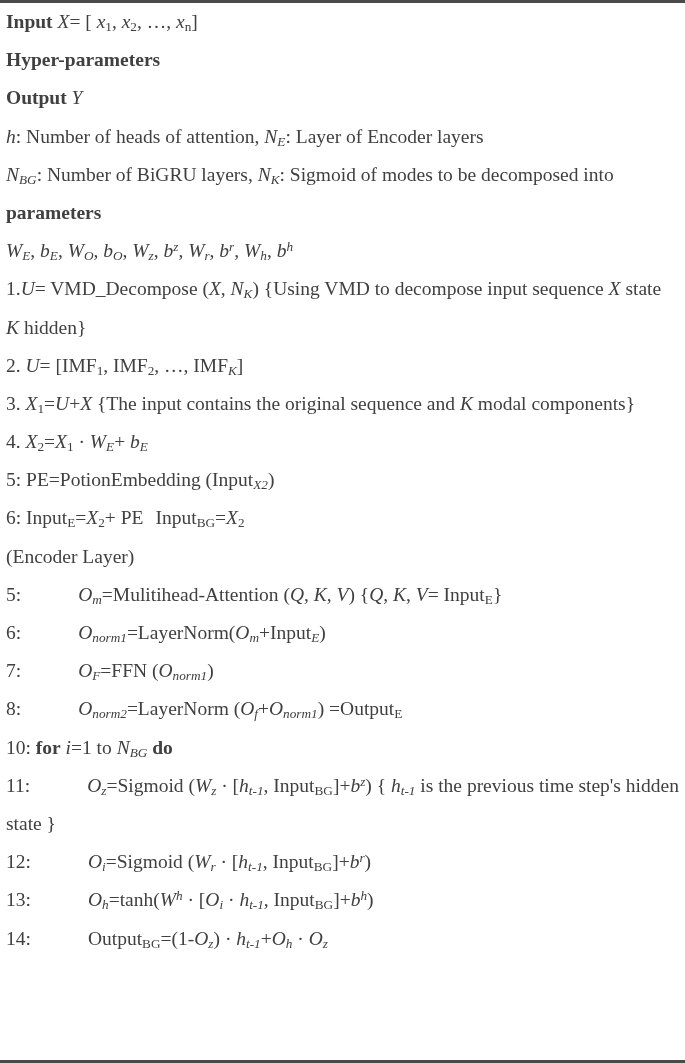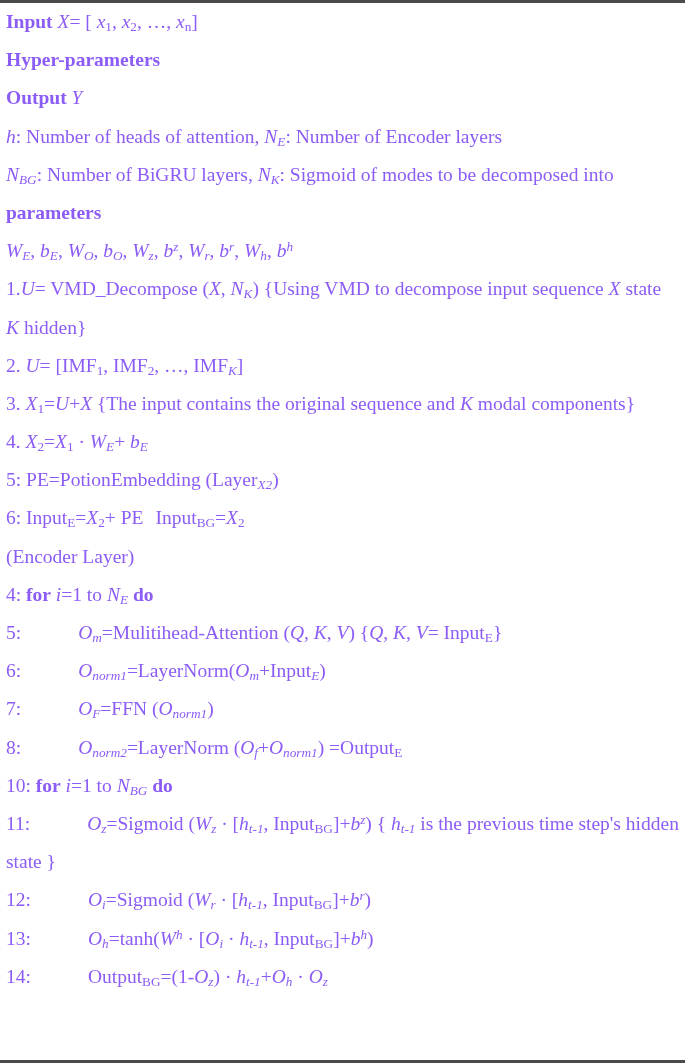--- a/index.html
+++ b/index.html
@@ -26,21 +26,21 @@
   }
 
   .algo-line {
     position: relative;
     font-size: 19.5px;
     line-height: 38.2px;
     height: 38.2px;
     padding-left: 6px;
     white-space: nowrap;
     letter-spacing: 0.0px;
-    color: #8b5cf6;
+    color: #404040;
   }
 
   .bold { font-weight: bold; }
   .ital { font-style: italic; }
 
   
   .mv {
     font-style: italic;
     font-family: "Liberation Serif", "DejaVu Serif", serif;
   }
@@ -66,45 +66,44 @@
 <body>
 
 <div id="algorithm-block">
 
   <div class="algo-line"><span class="bold">Input</span> <span class="mv">X</span><span>= [ </span><span class="mv">x</span><sub>1</sub><span>, </span><span class="mv">x</span><sub>2</sub><span>, …, </span><span class="mv">x</span><sub>n</sub><span>]</span></div>
 
   <div class="algo-line"><span class="bold">Hyper-parameters</span></div>
 
   <div class="algo-line"><span class="bold">Output</span> <span class="mv">Y</span></div>
 
-  <div class="algo-line"><span class="mv">h</span><span>: Number of heads of attention, </span><span class="mv">N</span><sub class="ital">E</sub><span>: Number of Encoder layers</span></div>
+  <div class="algo-line"><span class="mv">h</span><span>: Number of heads of attention, </span><span class="mv">N</span><sub class="ital">E</sub><span>: Layer of Encoder layers</span></div>
 
   <div class="algo-line"><span class="mv">N</span><sub class="ital">BG</sub><span>: Number of BiGRU layers, </span><span class="mv">N</span><sub class="ital">K</sub><span>: Sigmoid of modes to be decomposed into</span></div>
 
   <div class="algo-line"><span class="bold">parameters</span></div>
 
   <div class="algo-line"><span class="mv">W</span><sub class="ital">E</sub>, <span class="mv">b</span><sub class="ital">E</sub>, <span class="mv">W</span><sub class="ital">O</sub>, <span class="mv">b</span><sub class="ital">O</sub>, <span class="mv">W</span><sub class="ital">z</sub>, <span class="mv">b</span><sup class="ital">z</sup>, <span class="mv">W</span><sub class="ital">r</sub>, <span class="mv">b</span><sup class="ital">r</sup>, <span class="mv">W</span><sub class="ital">h</sub>, <span class="mv">b</span><sup class="ital">h</sup></div>
 
   <div class="algo-line"><span>1.</span><span class="mv">U</span><span>= VMD_Decompose (</span><span class="mv">X</span><span>, </span><span class="mv">N</span><sub class="ital">K</sub><span>) {Using VMD to decompose input sequence </span><span class="mv">X</span><span> state</span></div>
 
   <div class="algo-line"><span class="mv">K</span><span> hidden}</span></div>
 
   <div class="algo-line"><span>2. </span><span class="mv">U</span><span>= [IMF</span><sub>1</sub><span>, IMF</span><sub>2</sub><span>, …, IMF</span><sub class="ital">K</sub><span>]</span></div>
 
   <div class="algo-line"><span>3. </span><span class="mv">X</span><sub>1</sub><span>=</span><span class="mv">U</span><span>+</span><span class="mv">X</span><span> {The input contains the original sequence and </span><span class="mv">K</span><span> modal components}</span></div>
 
   <div class="algo-line"><span>4. </span><span class="mv">X</span><sub>2</sub><span>=</span><span class="mv">X</span><sub>1</sub><span> · </span><span class="mv">W</span><sub class="ital">E</sub><span>+ </span><span class="mv">b</span><sub class="ital">E</sub></div>
 
-  <div class="algo-line"><span>5: </span><span>PE=PotionEmbedding (Layer</span><sub class="ital">X2</sub><span>)</span></div>
+  <div class="algo-line"><span>5: </span><span>PE=PotionEmbedding (Input</span><sub class="ital">X2</sub><span>)</span></div>
 
   <div class="algo-line"><span>6: </span><span>Input</span><sub>E</sub><span>=</span><span class="mv">X</span><sub>2</sub><span>+ PE</span><span class="spacer-wide"></span><span>Input</span><sub>BG</sub><span>=</span><span class="mv">X</span><sub>2</sub></div>
 
   <div class="algo-line"><span>(Encoder Layer)</span></div>
 
-  <div class="algo-line"><span>4: </span><span class="bold">for</span> <span class="mv">i</span><span>=1 to </span><span class="mv">N</span><sub class="ital">E</sub> <span class="bold">do</span></div>
 
   <div class="algo-line"><span class="ind-num">5:</span><span class="ind1"></span><span class="mv">O</span><sub class="ital">m</sub><span>=Mulitihead-Attention (</span><span class="mv">Q</span><span>, </span><span class="mv">K</span><span>, </span><span class="mv">V</span><span>) {</span><span class="mv">Q</span><span>, </span><span class="mv">K</span><span>, </span><span class="mv">V</span><span>= Input</span><sub>E</sub><span>}</span></div>
 
   <div class="algo-line"><span class="ind-num">6:</span><span class="ind1"></span><span class="mv">O</span><sub class="ital">norm1</sub><span>=LayerNorm(</span><span class="mv">O</span><sub class="ital">m</sub><span>+Input</span><sub class="ital">E</sub><span>)</span></div>
 
   <div class="algo-line"><span class="ind-num">7:</span><span class="ind1"></span><span class="mv">O</span><sub class="ital">F</sub><span>=FFN (</span><span class="mv">O</span><sub class="ital">norm1</sub><span>)</span></div>
 
   <div class="algo-line"><span class="ind-num">8:</span><span class="ind1"></span><span class="mv">O</span><sub class="ital">norm2</sub><span>=LayerNorm (</span><span class="mv">O</span><sub class="ital">f</sub><span>+</span><span class="mv">O</span><sub class="ital">norm1</sub><span>) =Output</span><sub>E</sub></div>
 
 

